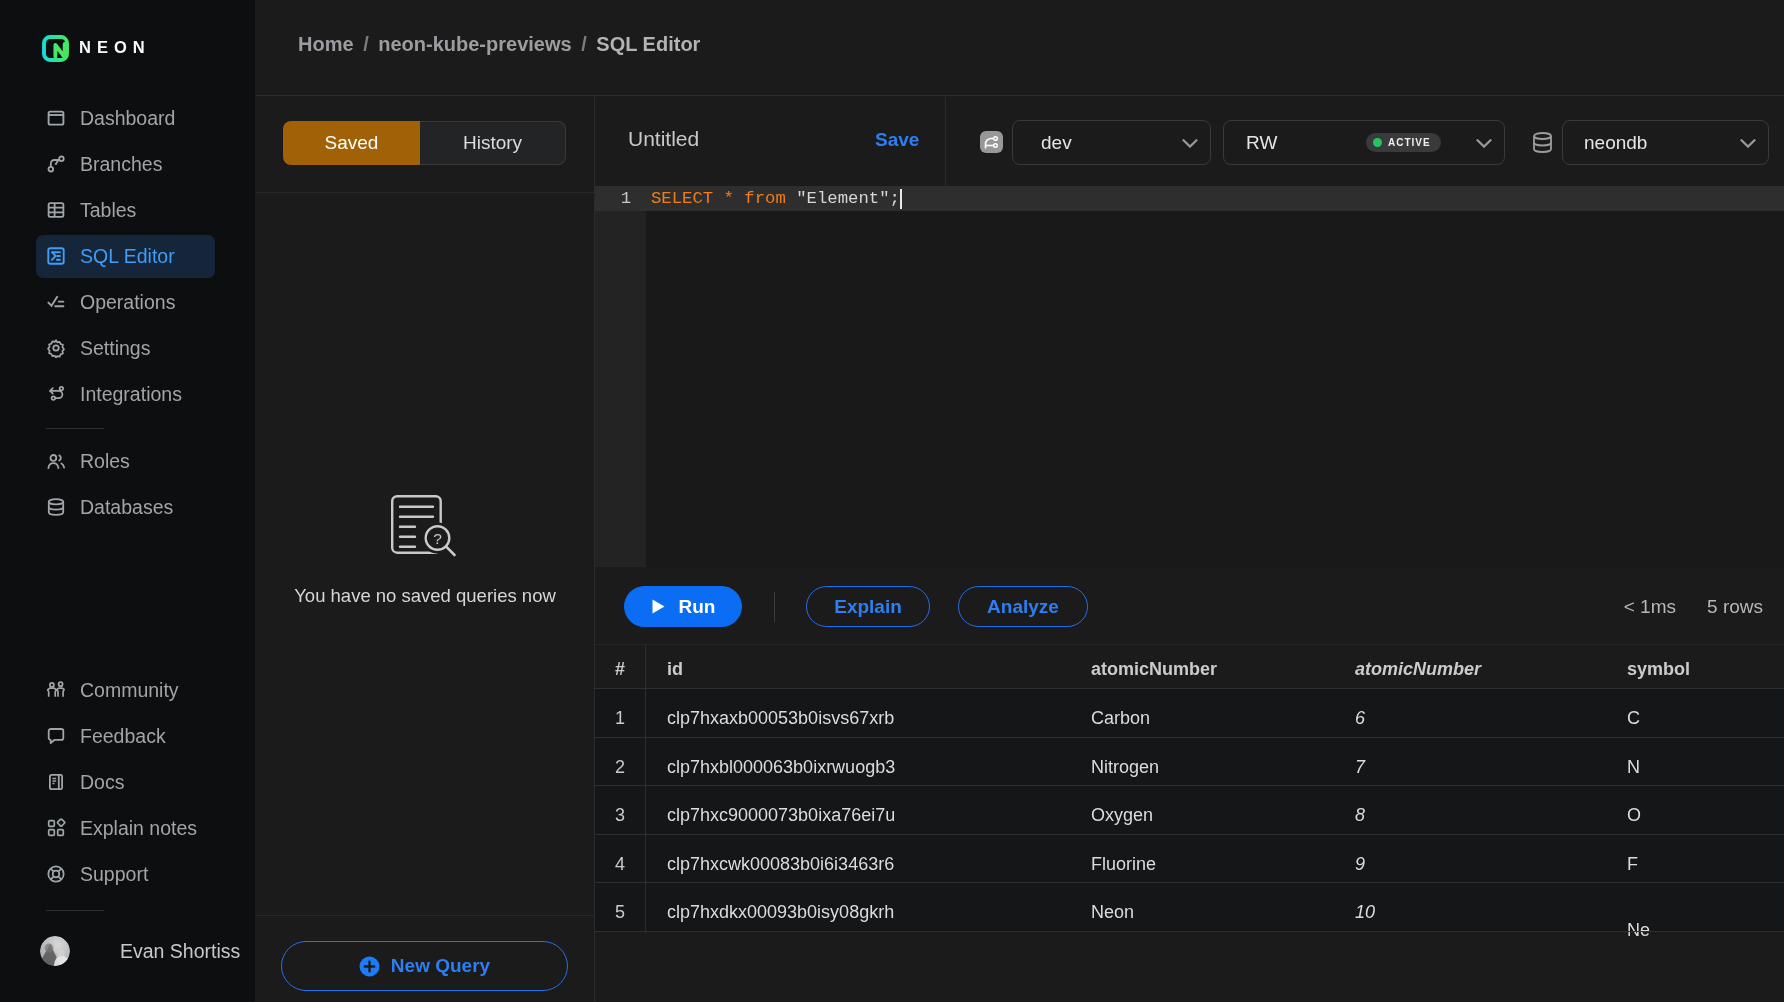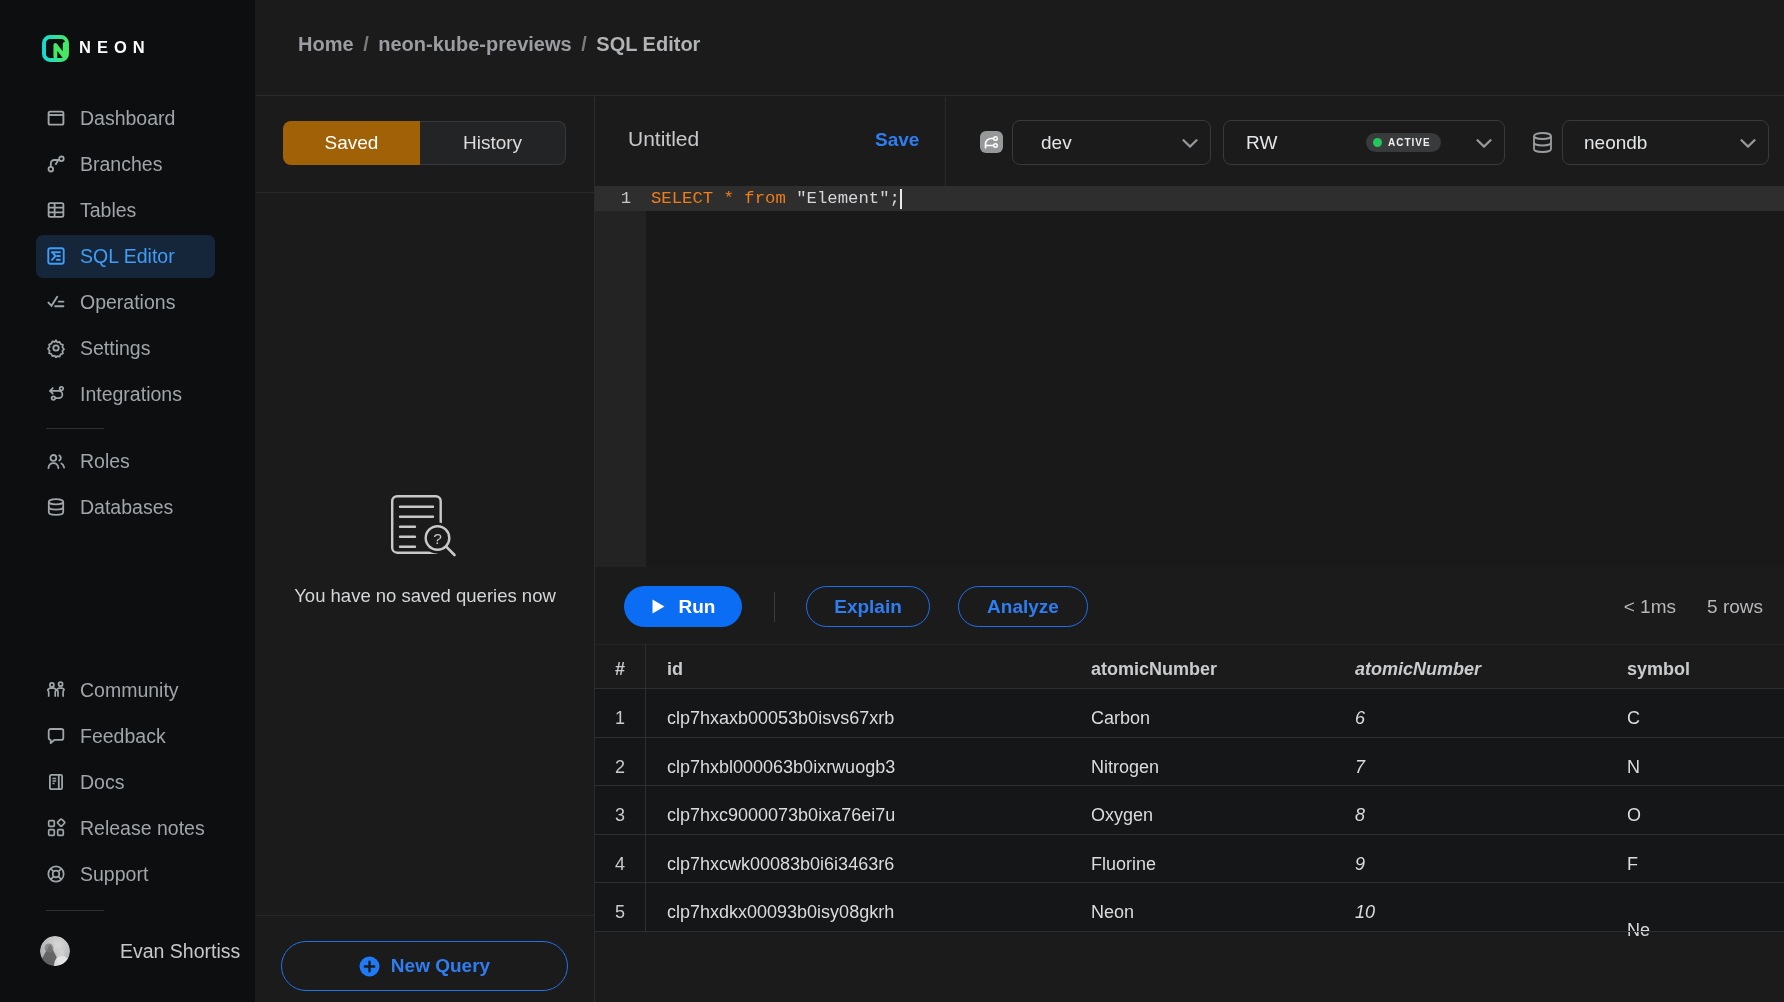--- a/index.html
+++ b/index.html
@@ -221,21 +221,21 @@
           </svg>
           <span class="lbl">Docs</span>
         </div>
         <div class="navitem" style="top:806px;">
           <svg viewBox="0 0 20 20">
             <rect x="2.7" y="2.7" width="5.6" height="5.6" rx="1" stroke="currentColor" stroke-width="1.7" fill="none"></rect>
             <rect x="2.7" y="11.7" width="5.6" height="5.6" rx="1" stroke="currentColor" stroke-width="1.7" fill="none"></rect>
             <rect x="11.7" y="11.7" width="5.6" height="5.6" rx="1" stroke="currentColor" stroke-width="1.7" fill="none"></rect>
             <rect x="11.7" y="1.5" width="5.6" height="5.6" rx="1" transform="rotate(45 14.5 5.2)" stroke="currentColor" stroke-width="1.7" fill="none"></rect>
           </svg>
-          <span class="lbl">Release notes</span>
+          <span class="lbl">Explain notes</span>
         </div>
         <div class="navitem" style="top:852px;">
           <svg viewBox="0 0 20 20">
             <circle cx="10" cy="10" r="7.7" stroke="currentColor" stroke-width="1.7" fill="none"></circle>
             <circle cx="10" cy="10" r="3.3" stroke="currentColor" stroke-width="1.7" fill="none"></circle>
             <path d="M7.7 7.7 4.7 4.7M12.3 7.7l3-3M12.3 12.3l3 3M7.7 12.3l-3 3" stroke="currentColor" stroke-width="1.7"></path>
           </svg>
           <span class="lbl">Support</span>
         </div>
         <div class="sdiv" style="top:910px;"></div>

